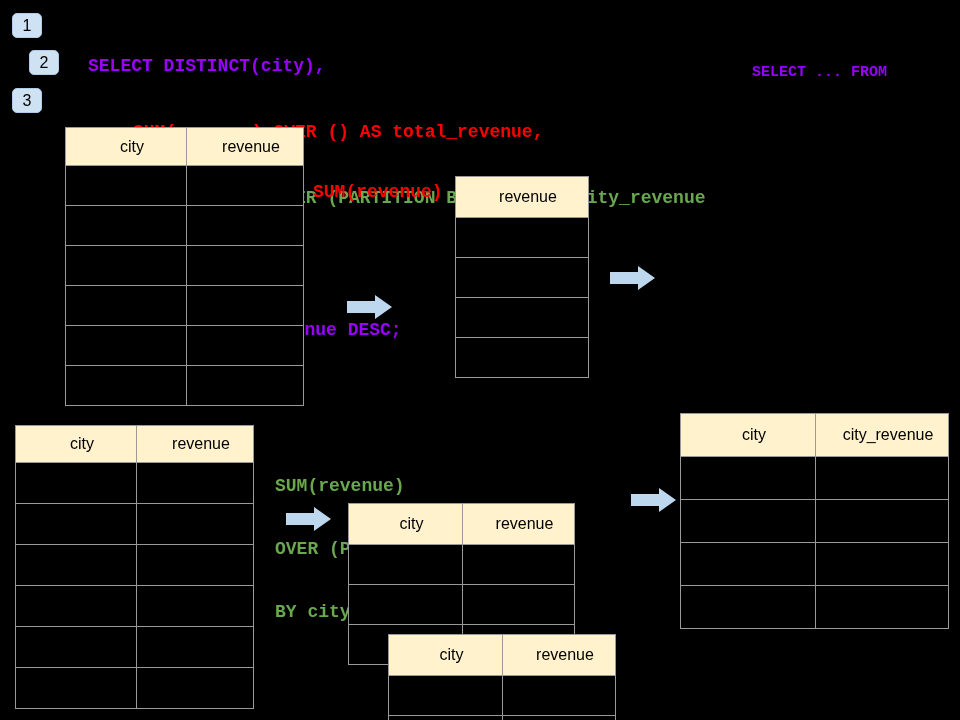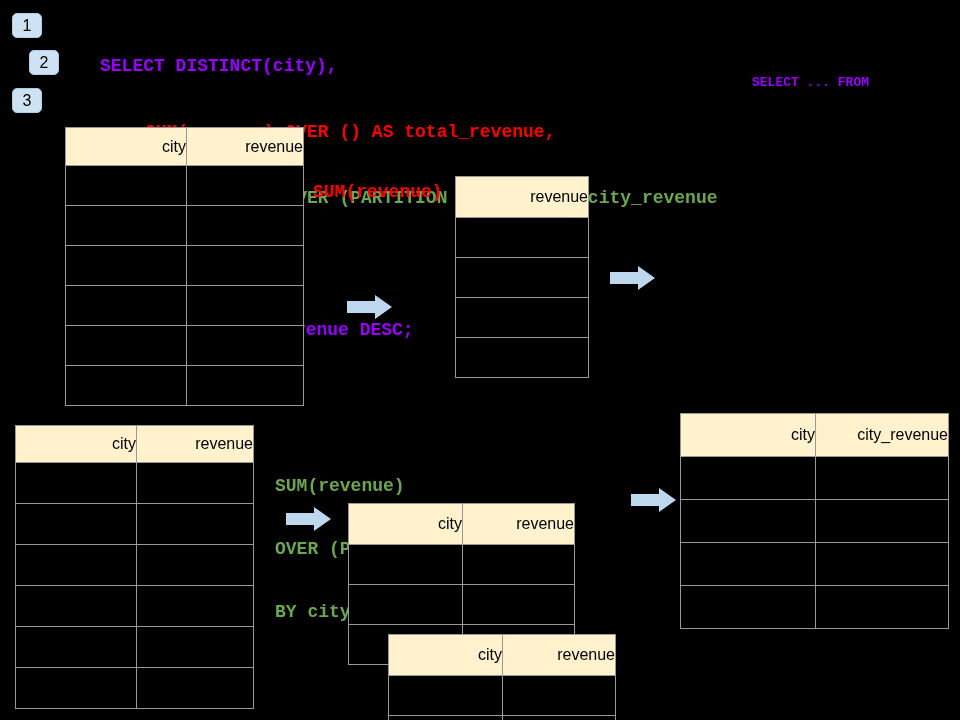--- a/index.html
+++ b/index.html
@@ -13,28 +13,28 @@
   .abs { position: absolute; }
 
   
   .code {
     font-family: "Liberation Mono", "DejaVu Sans Mono", monospace;
     font-weight: bold;
     white-space: pre;
     font-size: 18px;
     line-height: 22px;
   }
-  .main-code { left: 100px; top: 11px; }
+  .main-code { left: 88px; top: 11px; }
   .main-code .ind-a { margin-left: 45px; }
   .main-code .ind-b { margin-left: 22px; }
   .c-purple { color: #9900ff; }
   .c-red    { color: #ff0000; }
   .c-green  { color: #6aa84f; }
 
-  .side-code { left: 752px; top: 30px; font-size: 13px; line-height: 21px; }
+  .side-code { left: 752px; top: 20px; font-size: 15px; line-height: 21px; }
   .ann-total { left: 313px; top: 137px; }
   .ann-part  { left: 275px; top: 434px; font-size: 18px; line-height: 21px; }
 
   
   .badge {
     width: 30px; height: 25px;
     background: #cfe2f3;
     border: 1px solid #aecbe8;
     border-radius: 5px;
     box-sizing: border-box;
@@ -50,21 +50,21 @@
     position: absolute;
     border-collapse: collapse;
     table-layout: fixed;
   }
   .tbl th, .tbl td { border: 1.5px solid #999; padding: 0; }
   .tbl th {
     background: #fff2cc;
     color: #000;
     font-weight: normal;
     font-size: 16px;
-    text-align: right;
+    text-align: center;
     padding-left: 12px;
   }
   .tbl td { background: #000; }
 
   #t-top    { left: 65px;  top: 127px; }
   #t-top th { height: 37px; }  #t-top td { height: 39px; }
 
   #t-rev    { left: 455px; top: 176px; }
   #t-rev th { height: 40px; }  #t-rev td { height: 39px; }
 

